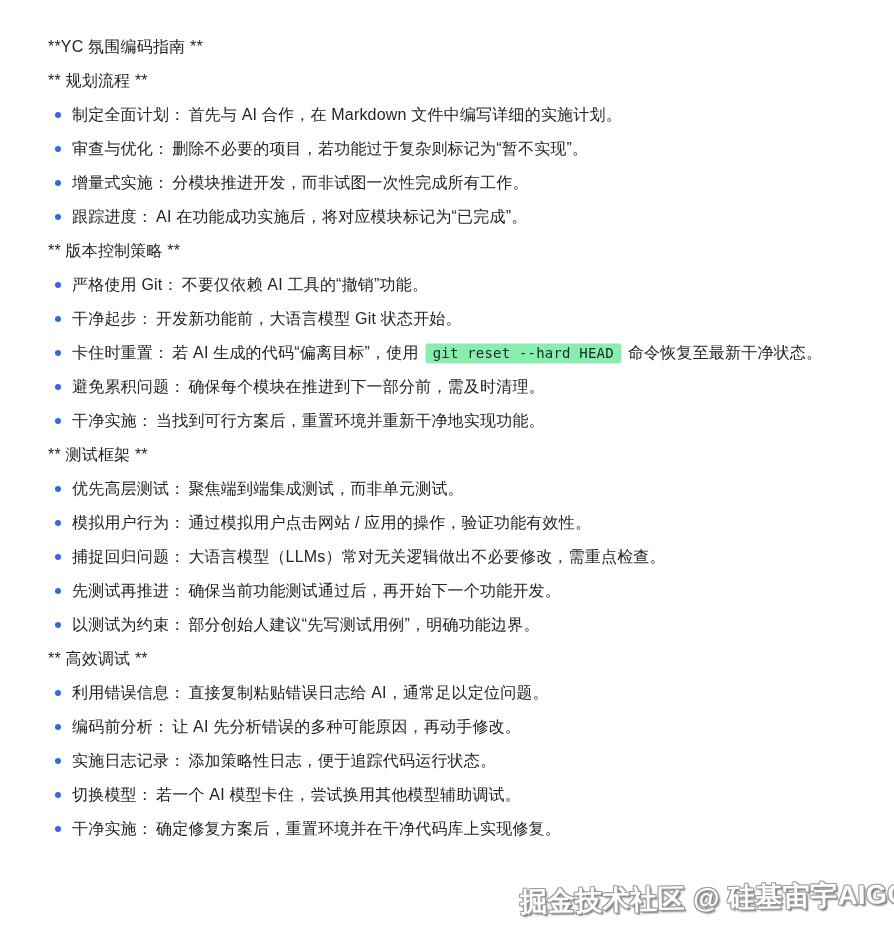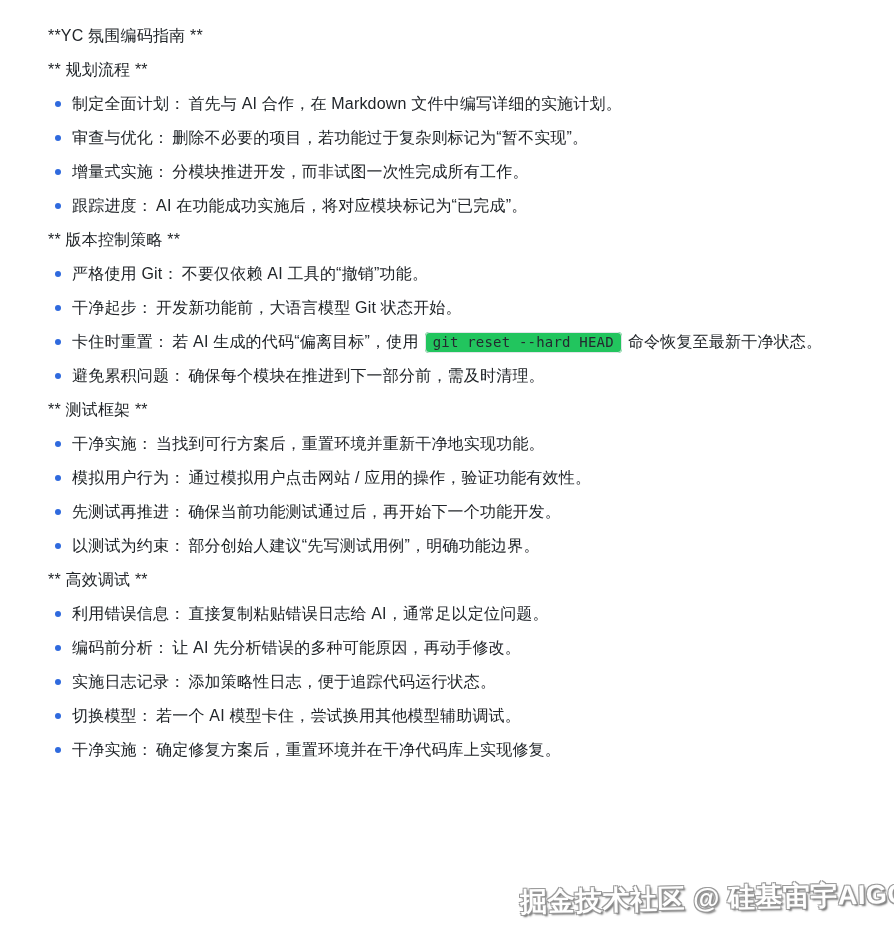--- a/index.html
+++ b/index.html
@@ -13,21 +13,21 @@
     overflow: hidden;
     position: relative;
     font-family: "Liberation Sans", "DejaVu Sans", sans-serif;
     color: #212529;
   }
   .doc {
     position: relative;
     box-sizing: border-box;
     width: 894px;
     height: 936px;
-    padding: 19px 30px 0 48px;
+    padding: 30px 30px 0 48px;
   }
   .para {
     font-size: 16px;
     line-height: 34px;
     height: 34px;
     white-space: nowrap;
     letter-spacing: 0.2px;
   }
   .title, .heading {
     font-weight: 400;
@@ -92,25 +92,27 @@
   <div class="para title">**YC 氛围编码指南 **</div>
   <div id="sections">
       <div class="para heading">** 规划流程 **</div>
       <div class="para item"><span class="bullet" style="background: rgb(47, 106, 222);"></span><span class="term">制定全面计划</span><span class="colon">：</span><span class="desc">首先与 AI 合作，在 Markdown 文件中编写详细的实施计划。</span></div>
       <div class="para item"><span class="bullet" style="background: rgb(47, 106, 222);"></span><span class="term">审查与优化</span><span class="colon">：</span><span class="desc">删除不必要的项目，若功能过于复杂则标记为“暂不实现”。</span></div>
       <div class="para item"><span class="bullet" style="background: rgb(47, 106, 222);"></span><span class="term">增量式实施</span><span class="colon">：</span><span class="desc">分模块推进开发，而非试图一次性完成所有工作。</span></div>
       <div class="para item"><span class="bullet" style="background: rgb(47, 106, 222);"></span><span class="term">跟踪进度</span><span class="colon">：</span><span class="desc">AI 在功能成功实施后，将对应模块标记为“已完成”。</span></div>
       <div class="para heading">** 版本控制策略 **</div>
       <div class="para item"><span class="bullet" style="background: rgb(47, 106, 222);"></span><span class="term">严格使用 Git</span><span class="colon">：</span><span class="desc">不要仅依赖 AI 工具的“撤销”功能。</span></div>
       <div class="para item"><span class="bullet" style="background: rgb(47, 106, 222);"></span><span class="term">干净起步</span><span class="colon">：</span><span class="desc">开发新功能前，大语言模型 Git 状态开始。</span></div>
-      <div class="para item"><span class="bullet" style="background: rgb(47, 106, 222);"></span><span class="term">卡住时重置</span><span class="colon">：</span><span class="desc">若 AI 生成的代码“偏离目标”，使用<code class="inline" style="background: #22c55e; border-color: rgb(226, 228, 232);">git reset --hard HEAD</code>命令恢复至最新干净状态。</span></div>
+      <div class="para item"><span class="bullet" style="background: rgb(47, 106, 222);"></span><span class="term">卡住时重置</span><span class="colon">：</span><span class="desc">若 AI 生成的代码“偏离目标”，使用<code class="inline" style="background: #86efac; border-color: rgb(226, 228, 232);">git reset --hard HEAD</code>命令恢复至最新干净状态。</span></div>
       <div class="para item"><span class="bullet" style="background: rgb(47, 106, 222);"></span><span class="term">避免累积问题</span><span class="colon">：</span><span class="desc">确保每个模块在推进到下一部分前，需及时清理。</span></div>
+      <div class="para item"><span class="bullet" style="background: rgb(47, 106, 222);"></span><span class="term">干净实施</span><span class="colon">：</span><span class="desc">当找到可行方案后，重置环境并重新干净地实现功能。</span></div>
       <div class="para heading">** 测试框架 **</div>
-      <div class="para item"><span class="bullet" style="background: rgb(47, 106, 222);"></span><span class="term">干净实施</span><span class="colon">：</span><span class="desc">当找到可行方案后，重置环境并重新干净地实现功能。</span></div>
+      <div class="para item"><span class="bullet" style="background: rgb(47, 106, 222);"></span><span class="term">优先高层测试</span><span class="colon">：</span><span class="desc">聚焦端到端集成测试，而非单元测试。</span></div>
       <div class="para item"><span class="bullet" style="background: rgb(47, 106, 222);"></span><span class="term">模拟用户行为</span><span class="colon">：</span><span class="desc">通过模拟用户点击网站 / 应用的操作，验证功能有效性。</span></div>
+      <div class="para item"><span class="bullet" style="background: rgb(47, 106, 222);"></span><span class="term">捕捉回归问题</span><span class="colon">：</span><span class="desc">大语言模型（LLMs）常对无关逻辑做出不必要修改，需重点检查。</span></div>
       <div class="para item"><span class="bullet" style="background: rgb(47, 106, 222);"></span><span class="term">先测试再推进</span><span class="colon">：</span><span class="desc">确保当前功能测试通过后，再开始下一个功能开发。</span></div>
       <div class="para item"><span class="bullet" style="background: rgb(47, 106, 222);"></span><span class="term">以测试为约束</span><span class="colon">：</span><span class="desc">部分创始人建议“先写测试用例”，明确功能边界。</span></div>
       <div class="para heading">** 高效调试 **</div>
       <div class="para item"><span class="bullet" style="background: rgb(47, 106, 222);"></span><span class="term">利用错误信息</span><span class="colon">：</span><span class="desc">直接复制粘贴错误日志给 AI，通常足以定位问题。</span></div>
       <div class="para item"><span class="bullet" style="background: rgb(47, 106, 222);"></span><span class="term">编码前分析</span><span class="colon">：</span><span class="desc">让 AI 先分析错误的多种可能原因，再动手修改。</span></div>
       <div class="para item"><span class="bullet" style="background: rgb(47, 106, 222);"></span><span class="term">实施日志记录</span><span class="colon">：</span><span class="desc">添加策略性日志，便于追踪代码运行状态。</span></div>
       <div class="para item"><span class="bullet" style="background: rgb(47, 106, 222);"></span><span class="term">切换模型</span><span class="colon">：</span><span class="desc">若一个 AI 模型卡住，尝试换用其他模型辅助调试。</span></div>
       <div class="para item"><span class="bullet" style="background: rgb(47, 106, 222);"></span><span class="term">干净实施</span><span class="colon">：</span><span class="desc">确定修复方案后，重置环境并在干净代码库上实现修复。</span></div>
     </div>
   <div class="watermark">掘金技术社区 @ 硅基宙宇AIGC</div>

